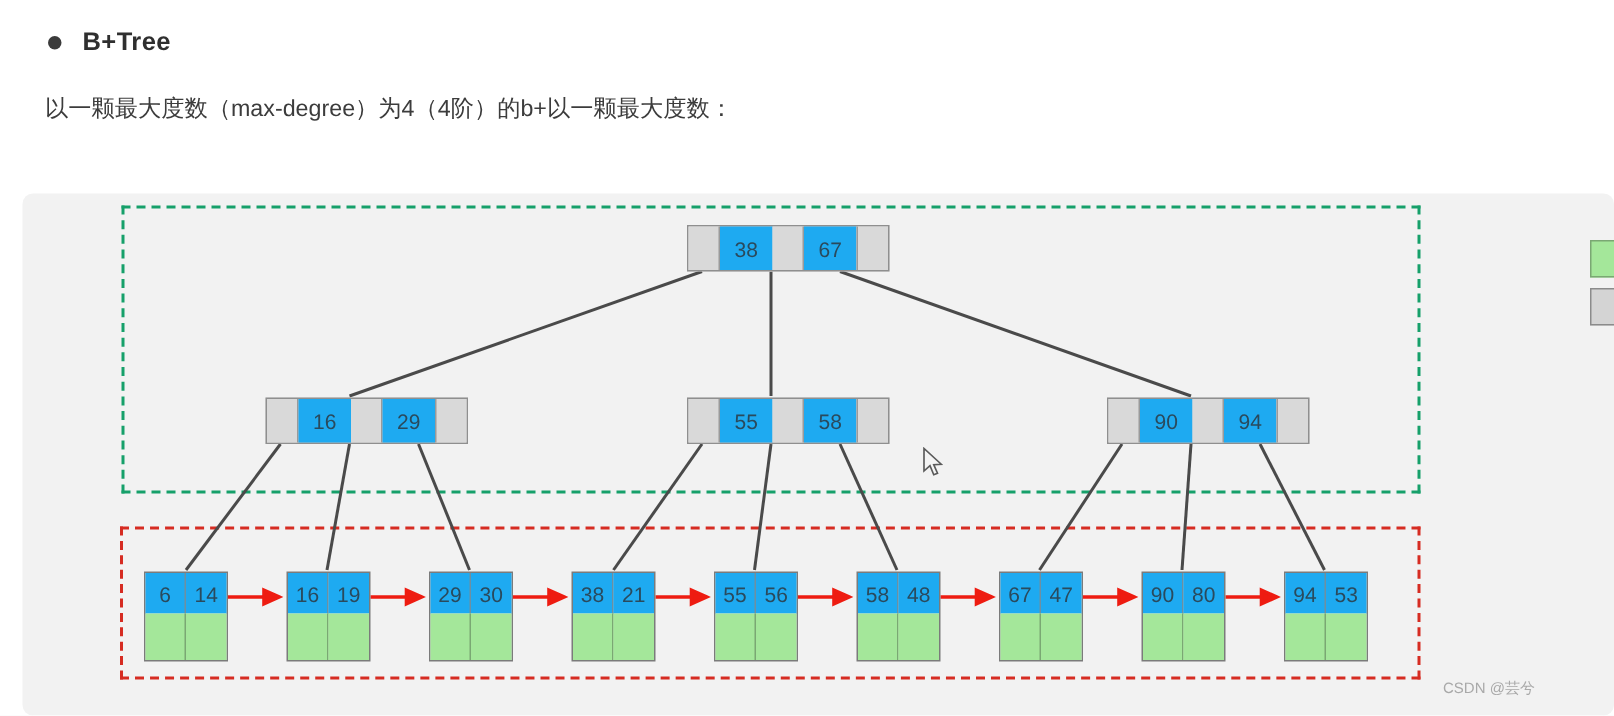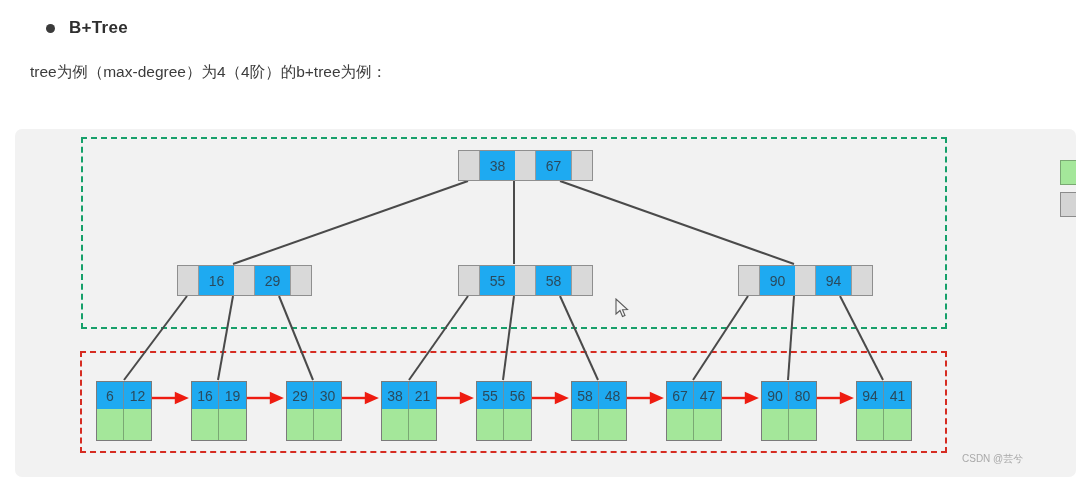--- a/index.html
+++ b/index.html
@@ -12,21 +12,21 @@
     height: 477px;
     position: relative;
     overflow: hidden;
     font-family: "Liberation Sans", "DejaVu Sans", sans-serif;
     color: #333333;
   }
 
   
   #heading {
     position: absolute;
-    left: 46px;
+    left: 32px;
     top: 18px;
     display: flex;
     align-items: center;
     gap: 14px;
   }
   #heading .bullet {
     width: 9px;
     height: 9px;
     border-radius: 50%;
     background: #3b3b3b;
@@ -185,21 +185,21 @@
   }
 </style>
 </head>
 <body>
 
 <div id="heading">
   <span class="bullet"></span>
   <span class="htext">B+Tree</span>
 </div>
 
-<div id="subtitle">tree为例（max-degree）为4（4阶）的b+tree为例：</div>
+<div id="subtitle">以一颗最大度数（max-degree）为4（4阶）的b+以一颗最大度数：</div>
 
 <div id="panel"></div>
 
 <div class="region" id="region-internal"></div>
 <div class="region" id="region-leaf"></div>
 
 <svg id="links" viewBox="0 0 1076 477">
   <g stroke="#4a4a4a" stroke-width="2" fill="none">
 
     <line x1="468" y1="181" x2="233" y2="264"></line>
@@ -267,21 +267,21 @@
   <span class="ptr"></span>
   <span class="key">90</span>
   <span class="ptr"></span>
   <span class="key">94</span>
   <span class="ptr last"></span>
 </div>
 
 <div class="leaf" style="left:96px; top:381px;">
   <div class="row keys">
     <span class="cell">6</span>
-    <span class="cell">12</span>
+    <span class="cell">14</span>
   </div>
   <div class="row data">
     <span class="cell"></span>
     <span class="cell"></span>
   </div>
 </div>
 
 <div class="leaf" style="left:191px; top:381px;">
   <div class="row keys">
     <span class="cell">16</span>
@@ -355,21 +355,21 @@
   </div>
   <div class="row data">
     <span class="cell"></span>
     <span class="cell"></span>
   </div>
 </div>
 
 <div class="leaf" style="left:856px; top:381px;">
   <div class="row keys">
     <span class="cell">94</span>
-    <span class="cell">41</span>
+    <span class="cell">53</span>
   </div>
   <div class="row data">
     <span class="cell"></span>
     <span class="cell"></span>
   </div>
 </div>
 
 <div class="legend-box" id="legend-green"></div>
 <div class="legend-box" id="legend-gray"></div>
 

